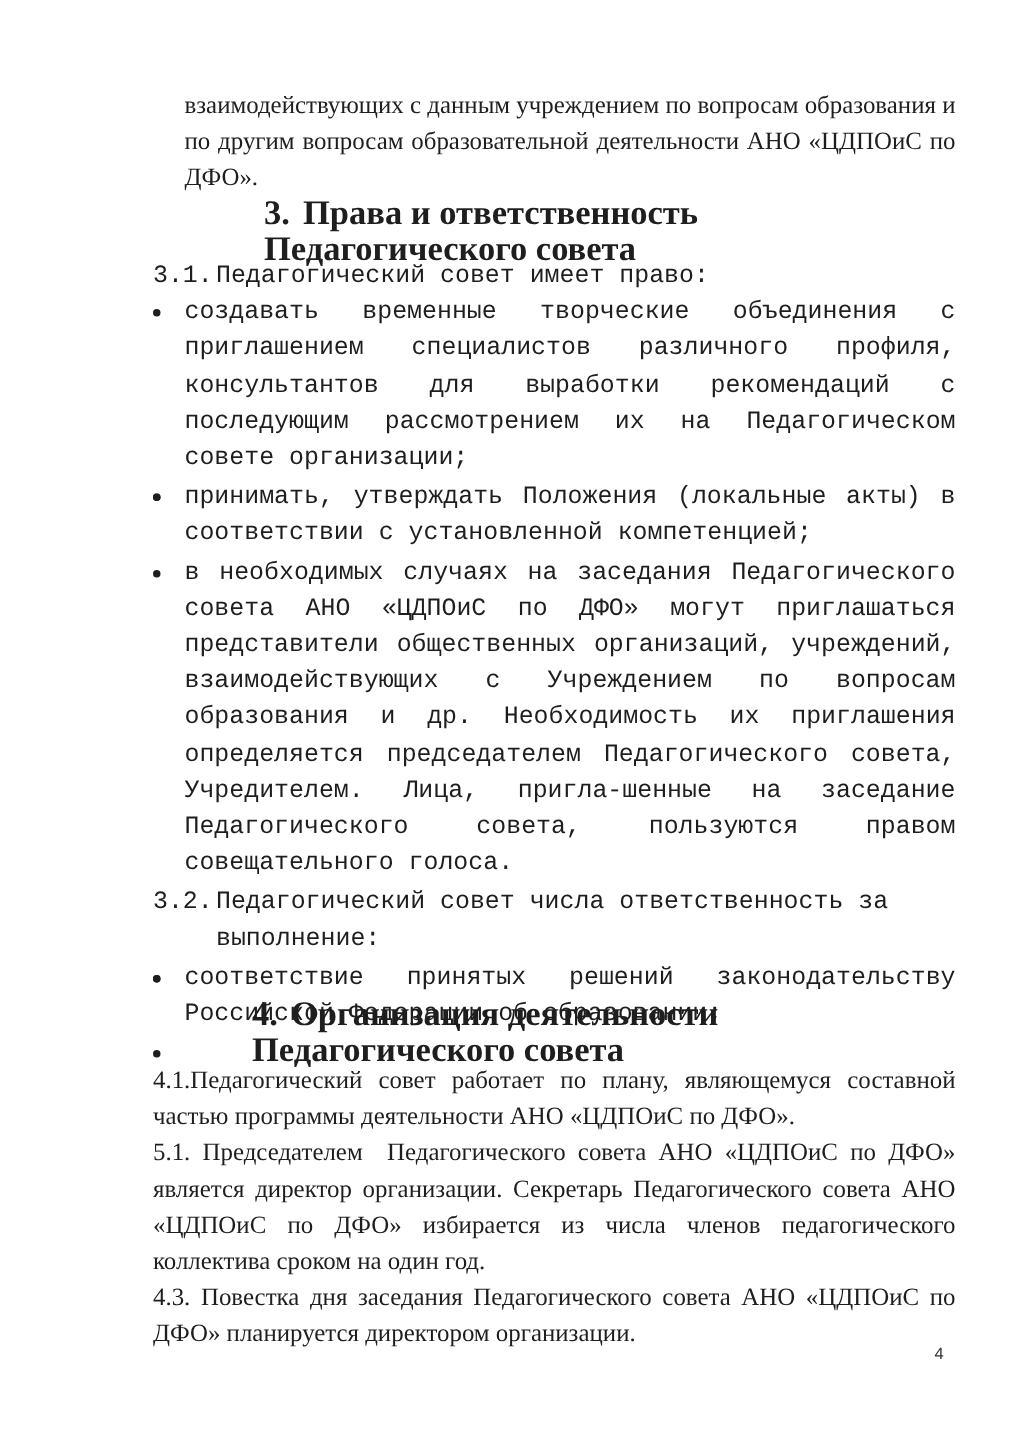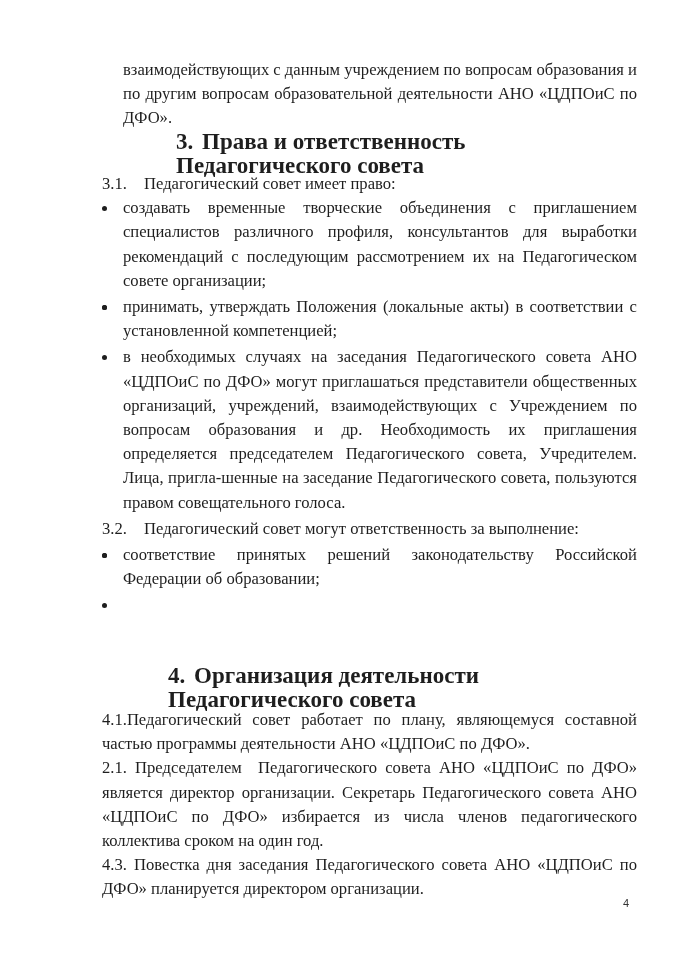--- a/index.html
+++ b/index.html
@@ -35,46 +35,46 @@
 <body>
 
 <div class="page">
 
   <div class="block para para-indent" style="top:58px;">взаимодействующих с данным учреждением по вопросам образования и по другим вопросам образовательной деятельности АНО «ЦДПОиС по ДФО».</div>
 
   <div class="heading" style="left:176px; top:130px;">
     <span class="num">3.</span><span>Права и ответственность Педагогического совета</span>
   </div>
 
-  <div class="block" style="top:172px;">
+  <div class="block" style="top:172px;font-family:Liberation Mono, monospace;">
     <div class="numbered">
       <span class="num">3.1.</span>
       <span class="txt">Педагогический совет имеет право:</span>
     </div>
     <ul class="bullets">
       <li><span class="bullet"></span><span>создавать временные творческие объединения с приглашением специалистов различного профиля, консультантов для выработки рекомендаций с последующим рассмотрением их на Педагогическом совете организации;</span></li>
       <li><span class="bullet"></span></li>
       <li><span class="bullet"></span><span>принимать, утверждать Положения (локальные акты) в соответствии с установленной компетенцией;</span></li>
       <li><span class="bullet"></span><span>в необходимых случаях на заседания Педагогического совета АНО «ЦДПОиС по ДФО» могут приглашаться представители общественных организаций, учреждений, взаимодействующих с Учреждением по вопросам образования и др. Необходимость их приглашения определяется председателем Педагогического совета, Учредителем. Лица, пригла-шенные на заседание Педагогического совета, пользуются правом совещательного голоса.</span></li>
     </ul>
     <div class="numbered">
       <span class="num">3.2.</span>
-      <span class="txt">Педагогический совет могут ответственность за выполнение:</span>
+      <span class="txt">Педагогический совет числа ответственность за выполнение:</span>
     </div>
     <ul class="bullets">
       <li><span class="bullet"></span></li>
       <li><span class="bullet"></span><span>соответствие принятых решений законодательству Российской Федерации об образовании;</span></li>
       <li><span class="bullet"></span></li>
     </ul>
   </div>
 
   <div class="heading" style="left:168px; top:664px;">
     <span class="num">4.</span><span>Организация деятельности Педагогического совета</span>
   </div>
 
   <div class="block" style="top:708px;">
     <div class="para">4.1.Педагогический совет работает по плану, являющемуся составной частью программы деятельности АНО «ЦДПОиС по ДФО».</div>
-    <div class="para" style="white-space: pre-wrap;">2.1. Председателем  Педагогического совета АНО «ЦДПОиС по ДФО» является директор организации. Секретарь Педагогического совета АНО «ЦДПОиС по ДФО» избирается из числа членов педагогического коллектива сроком на один год.</div>
+    <div class="para" style="white-space: pre-wrap;">5.1. Председателем  Педагогического совета АНО «ЦДПОиС по ДФО» является директор организации. Секретарь Педагогического совета АНО «ЦДПОиС по ДФО» избирается из числа членов педагогического коллектива сроком на один год.</div>
     <div class="para">4.3. Повестка дня заседания Педагогического совета АНО «ЦДПОиС по ДФО» планируется директором организации.</div>
   </div>
 
   <div class="page-number">4</div>
 </div>
 
 </body></html>

